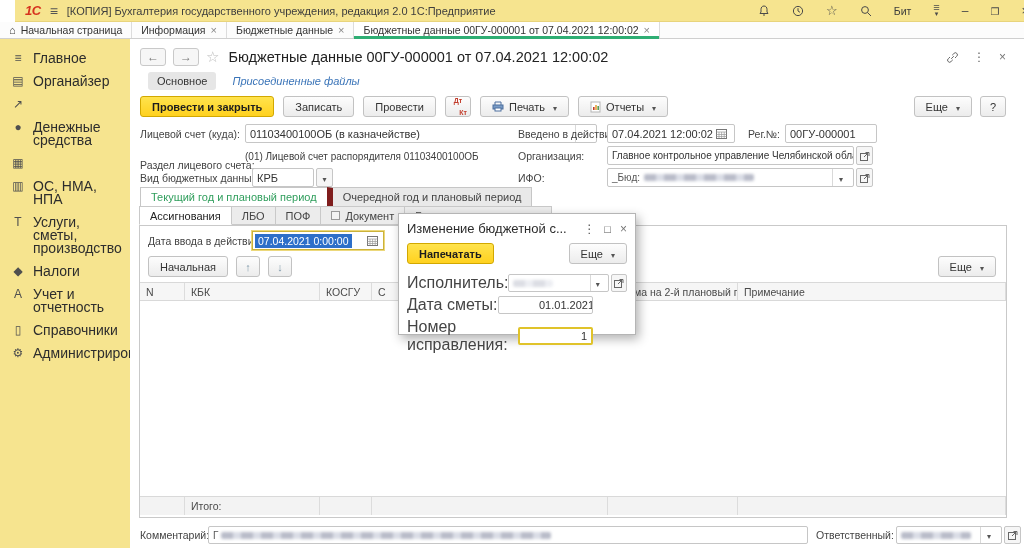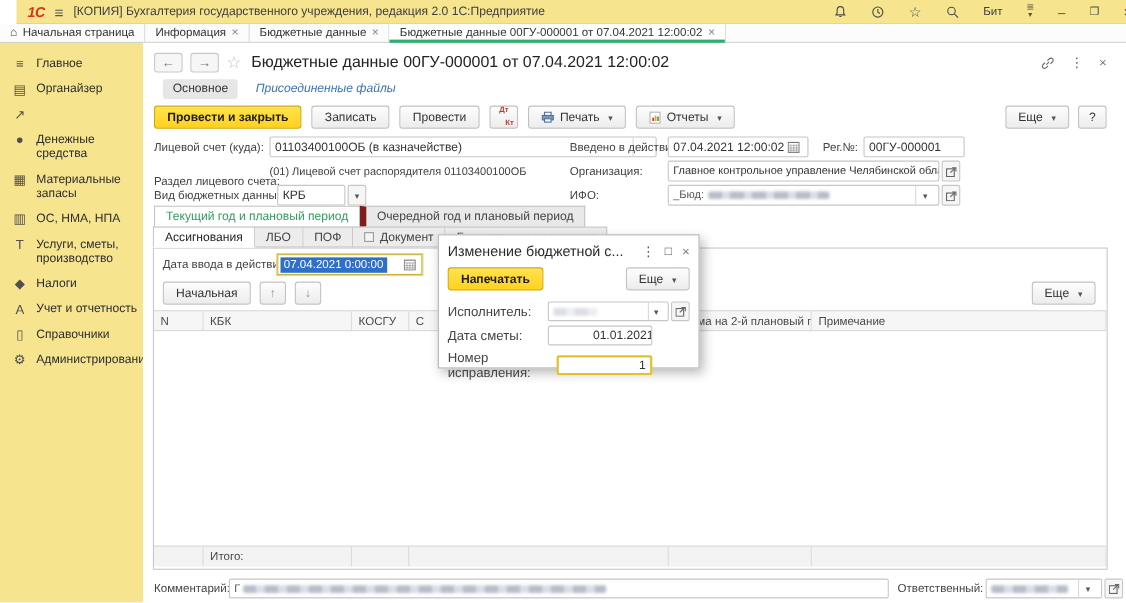--- a/index.html
+++ b/index.html
@@ -31,21 +31,21 @@
             font-size:10.5px; color:#333; white-space:nowrap; position:relative; }
   .apptab.active { background:#fff; }
   .apptab.active::after { content:""; position:absolute; left:0; right:0; bottom:-1px; height:3px; background:#2fae74; }
   .g-home::before { content:"⌂"; font-size:11px; color:#444; }
   .tabx::before { content:"×"; color:#888; font-size:11px; }
 
   
   .sidebar { position:absolute; left:0; top:39px; width:130px; bottom:0; background:#f6e48f; padding-top:8px; }
   .side-item { display:flex; gap:8px; padding:5px 4px 5px 11px; align-items:flex-start; cursor:default; }
   .side-item .icn { width:14px; flex:0 0 14px; text-align:center; color:#4f4f4f; font-size:12px; line-height:13px; }
-  .side-item .lbl { font-size:11px; color:#2d2d2d; line-height:13px; }
+  .side-item .lbl { font-size:14px; color:#2d2d2d; line-height:13px; }
 
   
   .content { position:absolute; left:130px; top:39px; right:0; bottom:0; background:#fff; }
 
   .docheader { position:absolute; left:10px; top:9px; display:flex; align-items:center; gap:7px; }
   .navbtn { width:26px; height:18px; border:1px solid #c9c9c9; border-radius:3px; background:#f6f6f6;
             display:flex; align-items:center; justify-content:center; color:#777; font-size:12px; }
   .g-back::before{content:"←";} .g-fwd::before{content:"→";}
   .doc-star::before { content:"☆"; color:#bdbdbd; font-size:15px; }
   .doc-title { font-size:14.5px; color:#222; margin-left:2px; }
@@ -123,21 +123,21 @@
 
   
   .dialog { position:absolute; left:398px; top:213px; width:238px; height:122px; background:#fff;
             border:1px solid #b5b5b5; box-shadow:3px 4px 10px rgba(0,0,0,0.3); z-index:10; }
   .dlg-title { display:flex; align-items:center; padding:7px 8px 4px 8px; }
   .dlg-title .t { font-size:13px; font-weight:normal; color:#2b2b2b; white-space:nowrap; overflow:hidden; flex:1; }
   .dlg-icons { display:flex; gap:9px; color:#555; align-items:center; }
   .g-sq::before { content:"□"; font-size:11px; }
   .dlg-btnrow { display:flex; padding:3px 8px 6px 8px; }
   .dlg-field-row { position:absolute; left:8px; right:8px; display:flex; align-items:center; }
-  .dlg-label { font-size:12px; color:#444; }
+  .dlg-label { font-size:16px; color:#444; }
 
   svg.icon { display:inline-block; vertical-align:middle; }
 </style>
 </head>
 <body>
 
 <div id="stage">
 
   <div class="titlebar">
     <span class="logo1c">1С</span>
@@ -204,21 +204,20 @@
       </div>
       <div class="side-item">
         <span class="icn">↗</span>
       </div>
       <div class="side-item">
         <span class="icn">●</span>
         <span class="lbl">Денежные средства</span>
       </div>
       <div class="side-item">
         <span class="icn">▦</span>
-        <span class="lbl">Материальные запасы</span>
       </div>
       <div class="side-item">
         <span class="icn">▥</span>
         <span class="lbl">ОС, НМА, НПА</span>
       </div>
       <div class="side-item">
         <span class="icn">Т</span>
         <span class="lbl">Услуги, сметы, производство</span>
       </div>
       <div class="side-item">

